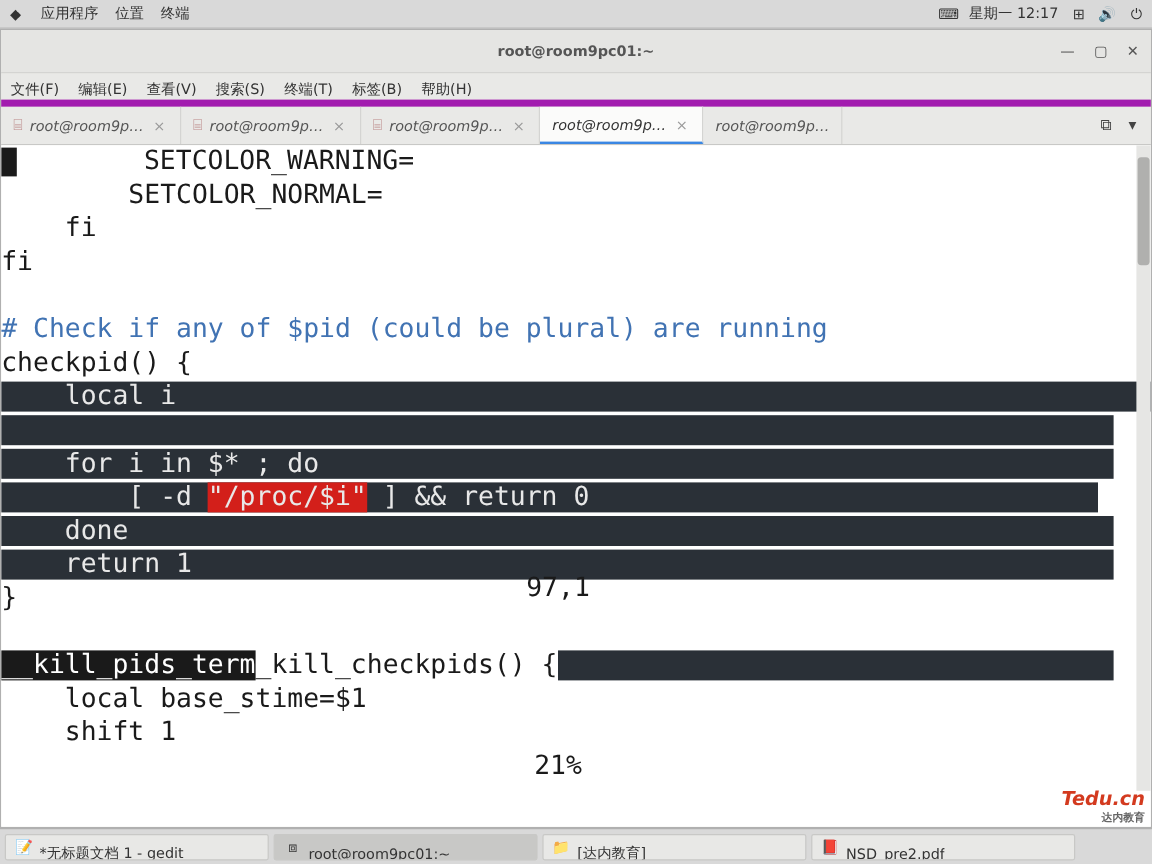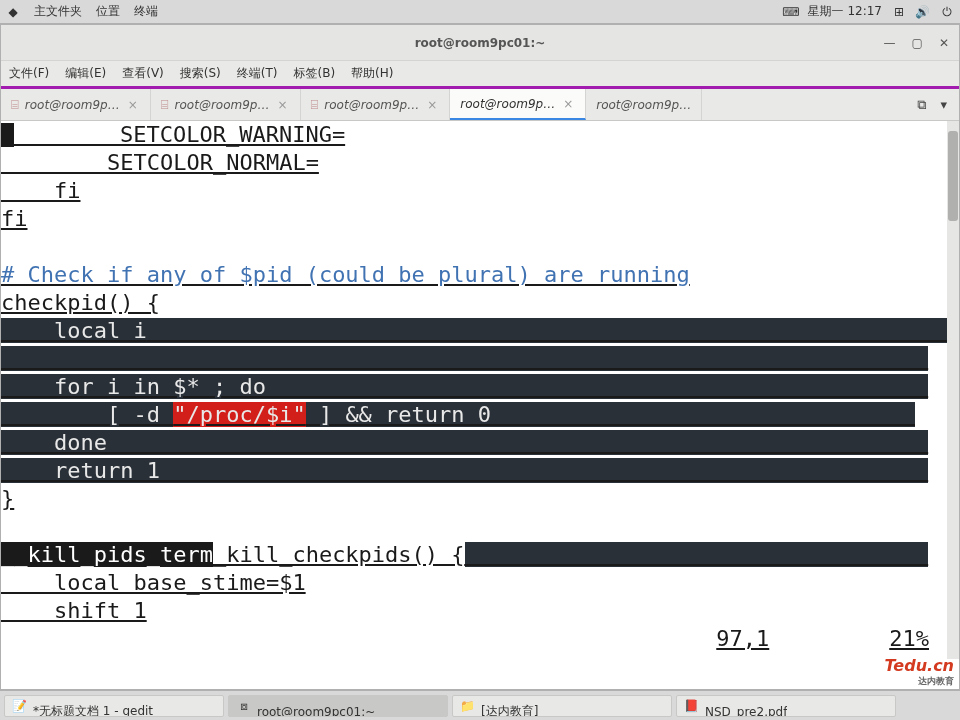--- a/index.html
+++ b/index.html
@@ -42,24 +42,24 @@
   position: relative;
   border-bottom: 1px solid #d4d4d2;
 }
 .titlebar .title { color: #555; font-weight: bold; }
 .titlebar .win-controls { position: absolute; right: 10px; display: flex; gap: 16px; }
 .win-btn { color: #555; cursor: pointer; }
 .menubar {
   height: 28px;
   background: #e9e9e7;
   display: flex;
-  align-items: center;
+  align-items: flex-end;
   padding: 0 8px;
   gap: 16px;
-  border-bottom: 3px solid #a21caf;
+  border-bottom: 6px solid #a21caf;
 }
 .menubar .menu-item { color: #333; }
 .tabbar {
   height: 32px;
   background: #e9e9e7;
   display: flex;
   align-items: stretch;
   border-bottom: 1px solid #c8c8c6;
 }
 .tab {
@@ -82,38 +82,38 @@
 .tab-end-btn { color: #444; font-size: 13px; }
 .terminal {
   flex: 1;
   background: #ffffff;
   font-family: "DejaVu Sans Mono","Liberation Mono",monospace;
   font-size: 22px;
   line-height: 28px;
   color: #1a1a1a;
   position: relative;
   overflow: hidden;
-  text-decoration: underline;
 }
 .terminal pre { white-space: pre; margin: 0; }
 .cursor-block { background: #1a1a1a; color: #1a1a1a; display: inline-block; width: 13px; height: 24px; vertical-align: text-bottom;}
 .hl { background: #2a3037; color: #e8e8e8; }
 .hl-red { background: #d31f1a; color: #e8e8e8; }
 .hl-rev { background: #1a1a1a; color: #ffffff; }
 .comment { color: #4173b3; }
 .statusbar {
   height: 28px;
   display: flex;
   justify-content: flex-end;
   align-items: center;
   gap: 120px;
   padding: 0 30px 0 0;
   font-family: "DejaVu Sans Mono",monospace;
   font-size: 22px;
   color: #1a1a1a;
+  flex-direction: column;
 }
 .scrollbar { position: absolute; right: 0; top: 0; bottom: 30px; width: 12px; background: #e6e6e4; }
 .scrollbar .thumb { position: absolute; left: 1px; right: 1px; top: 10px; height: 90px; background: #b0b0ae; border-radius: 3px; }
 .taskbar {
   position: absolute;
   left: 0; right: 0; bottom: 0;
   height: 30px;
   background: #d9d9d9;
   border-top: 1px solid #b0b0b0;
   display: flex;
@@ -146,21 +146,21 @@
   font-size: 16px;
 }
 .logo .sub { font-size: 9px; color: #666; font-style: normal; display: block; text-align: right; font-family: Liberation Serif, serif; }
 </style>
 </head>
 <body>
 
 <div class="top-panel">
   <div class="left">
     <span class="tp-icon">◆</span>
-    <span>主文件夹</span>
+    <span>应用程序</span>
     <span>位置</span>
     <span>终端</span>
   </div>
   <div class="right">
     <span class="tp-icon">⌨</span>
     <span>星期一 12:17</span>
     <span class="tp-icon">⊞</span>
     <span class="tp-icon">🔊</span>
     <span class="tp-icon">⏻</span>
   </div>

